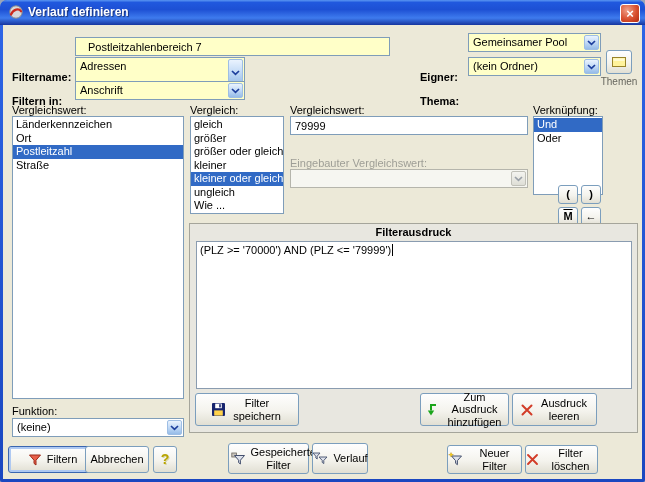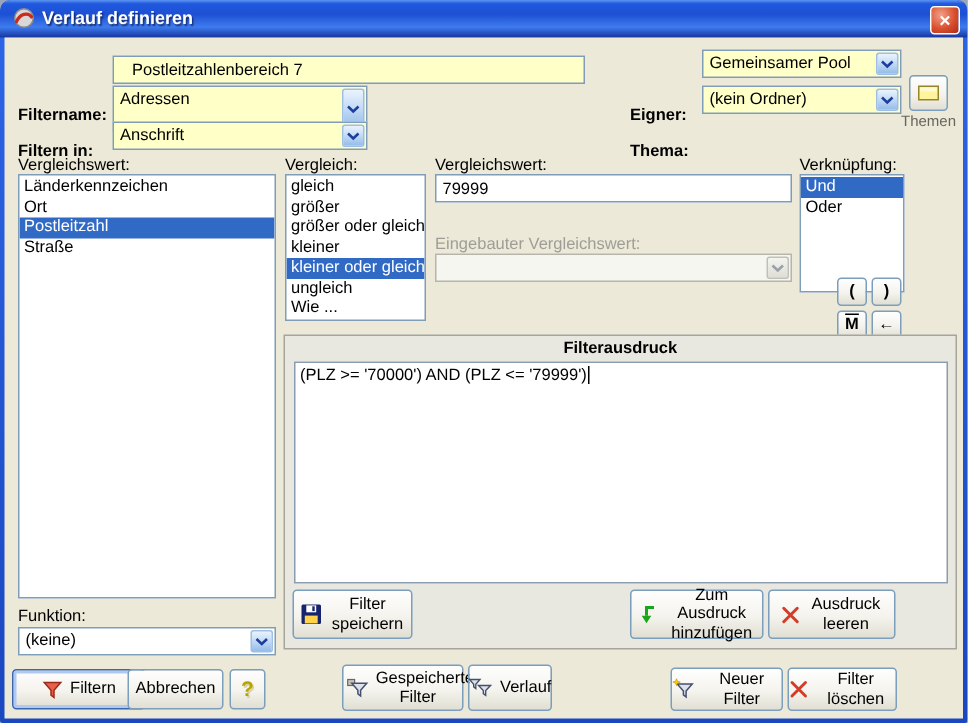--- a/index.html
+++ b/index.html
@@ -55,21 +55,21 @@
     font-weight:bold; text-shadow:1px 1px 1px rgba(0,0,30,.55); }
   #app-ico { position:absolute; left:8px; top:4px; }
   #close { position:absolute; right:5px; top:4px; width:20px; height:19px; border-radius:3px;
     background:radial-gradient(circle at 35% 30%, #F0A088, #D9502F 55%, #B02A10);
     border:1px solid #fff; color:#fff; font-size:13px; font-weight:bold;
     display:flex; align-items:center; justify-content:center; }
 
   #b-themen { left:606px; top:50px; width:26px; height:24px; }
   #l-themen { left:598px; top:76px; width:42px; text-align:center; font-size:10px; color:#66665E; }
 
-  #b-save  { left:195px; top:393px; width:80px; height:33px; padding:0 4px;justify-content:center; }
+  #b-save  { left:195px; top:393px; width:104px; height:33px; padding:0 4px;justify-content:center; }
   #b-add   { left:420px; top:393px; width:89px; height:33px; padding:2px 3px; }
   #b-clear { left:512px; top:393px; width:85px; height:33px; padding:2px 3px; }
   .wrapbtn span.cap { display:block; }
 
   #b-filtern   { left:8px;   top:446px; width:89px; height:27px; }
   #b-abbrechen { left:85px;  top:446px; width:64px; height:27px; }
   #b-help      { left:153px; top:446px; width:24px; height:27px; }
   #b-gesp      { left:228px; top:443px; width:81px; height:31px; padding:2px 3px; }
   #b-verlauf   { left:312px; top:443px; width:56px; height:31px; }
   #b-neuer     { left:447px; top:445px; width:75px; height:29px;align-items:center; }

